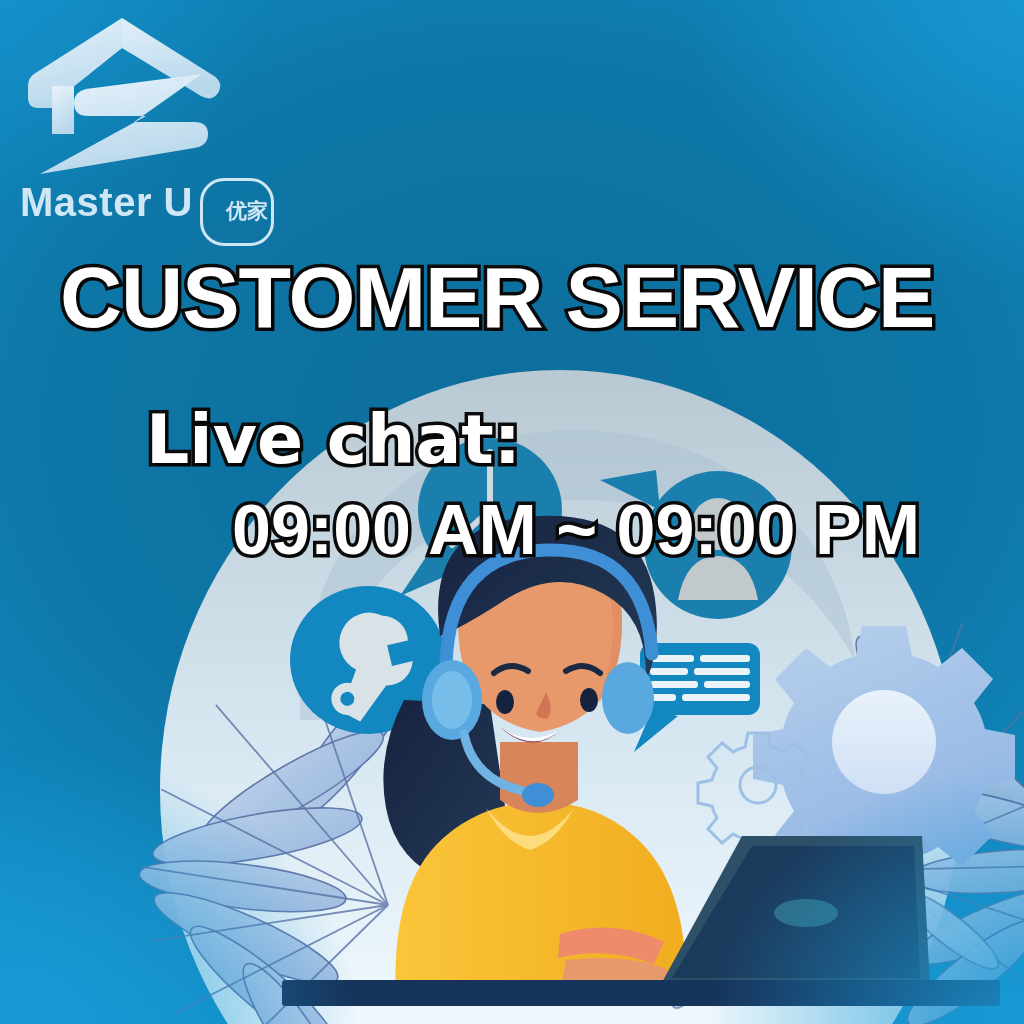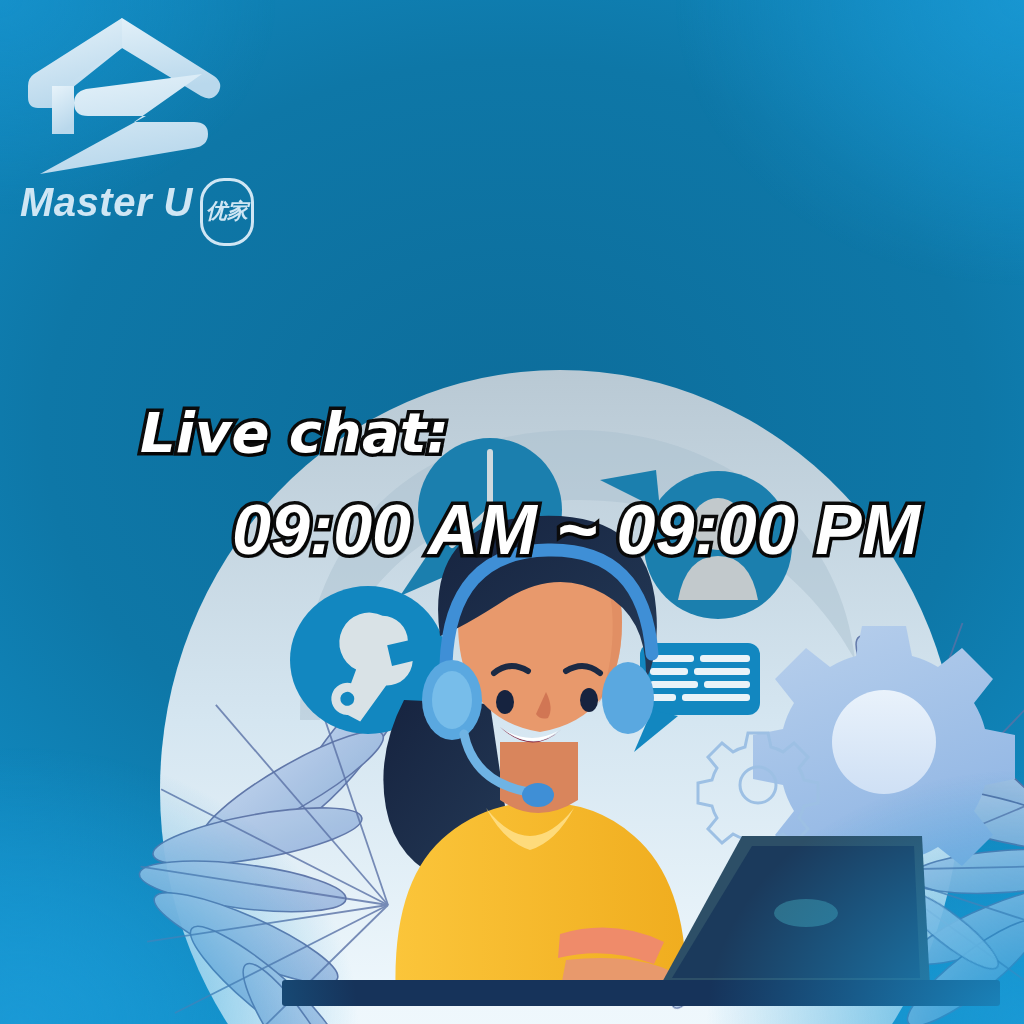--- a/index.html
+++ b/index.html
@@ -3,21 +3,20 @@
 <meta charset="utf-8">
 <style>
   html,body{margin:0;padding:0;background:#0f6f9c;}
   #poster{
     position:relative;
     width:1024px;height:1024px;
     overflow:hidden;
     font-family:"Liberation Sans", sans-serif;
     background:
       radial-gradient(120% 95% at 50% 42%, #0d6d9b 0%, #0e77a7 38%, #1190c9 68%, #1b9ad6 100%);
-    font-style: italic;
   }
   
   .corner-glow{position:absolute;inset:0;pointer-events:none;
     background:
       radial-gradient(55% 45% at 2% 100%, rgba(27,154,214,.95) 0%, rgba(27,154,214,0) 60%),
       radial-gradient(55% 45% at 100% 0%, rgba(27,154,214,.75) 0%, rgba(27,154,214,0) 62%),
       radial-gradient(50% 40% at 100% 100%, rgba(27,154,214,.85) 0%, rgba(27,154,214,0) 62%),
       radial-gradient(45% 35% at 0% 0%, rgba(26,150,210,.55) 0%, rgba(26,150,210,0) 60%);
   }
   .art{position:absolute;left:0;top:0;width:1024px;height:1024px;}
@@ -29,39 +28,40 @@
     position:absolute;left:6px;top:170px;
     font-size:40px;font-weight:700;letter-spacing:.5px;
     color:#cfe6f4;line-height:1;white-space:nowrap;
   }
   #logo-badge{
     position:absolute;left:186px;top:166px;
     width:48px;height:62px;border:3px solid #cfe6f4;border-radius:24px;
     display:flex;flex-direction:column;align-items:center;justify-content:center;
     color:#cfe6f4;font-size:21px;line-height:1.03;font-weight:600;
     font-family:"DejaVu Sans", sans-serif;
+    padding-left:20px;
   }
 
   
   .outlined{
     position:absolute;color:#ffffff;font-weight:700;
     -webkit-text-stroke:6px #0b0b0b;
     paint-order:stroke fill;
     text-shadow:
       3px 3px 0 rgba(0,0,0,.55);
     white-space:nowrap;
   }
   #headline{
     left:60px;top:248px;
     font-size:86px;letter-spacing:-1px;
     -webkit-text-stroke-width:7px;
   }
   #line-livechat{
-    left:140px;top:400px;
-    font-size:56px;
+    left:146px;top:400px;
+    font-size:68px;
     font-family:"DejaVu Sans", sans-serif;
     -webkit-text-stroke-width:7px;
   }
   #line-hours{
     left:232px;top:490px;
     font-size:70px;
     -webkit-text-stroke-width:7px;
   }
 </style>
 </head>
@@ -315,18 +315,19 @@
       <path fill="url(#gLogo)" d="M26 74 L48 74 L48 122 L26 122 Z"></path>
 
       <path fill="url(#gLogo)" d="
         M176 62 L108 110 L168 110 q14 0 14 12 q0 12 -14 14 L14 162
         L120 104 L62 104 q-14 0 -14 -13 q0 -11 12 -14 Z"></path>
     </svg>
     <div id="logo-word">Master U</div>
     <div id="logo-badge">优家</div>
   </div>
 
+  <div class="outlined" id="headline">CUSTOMER SERVICE</div>
 
   <div class="outlined" id="line-livechat">Live chat:</div>
 
   <div class="outlined" id="line-hours">09:00 AM ~ 09:00 PM</div>
 
 </div>
 
 </body></html>

